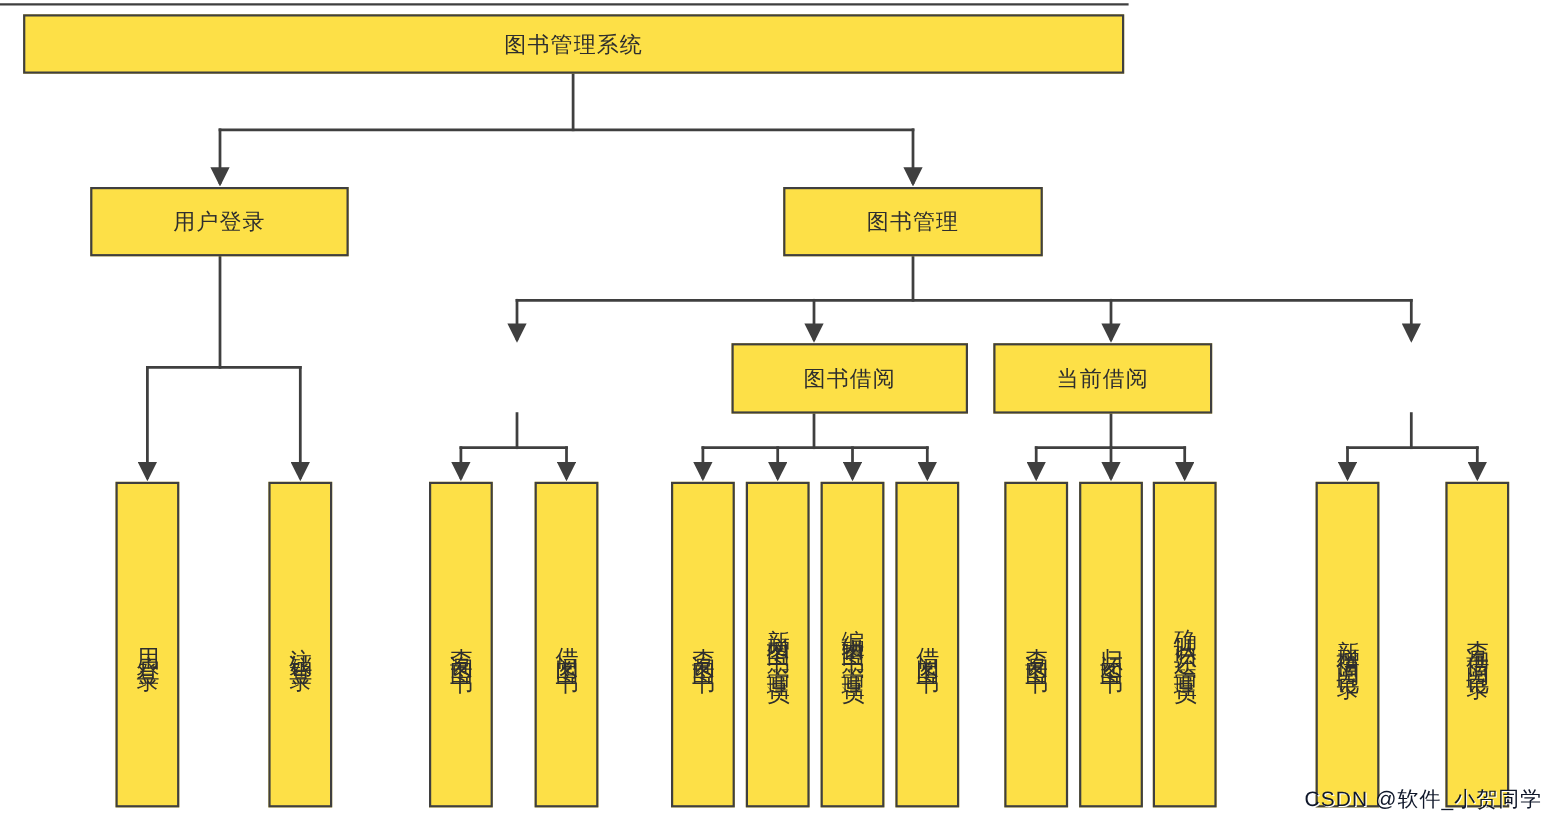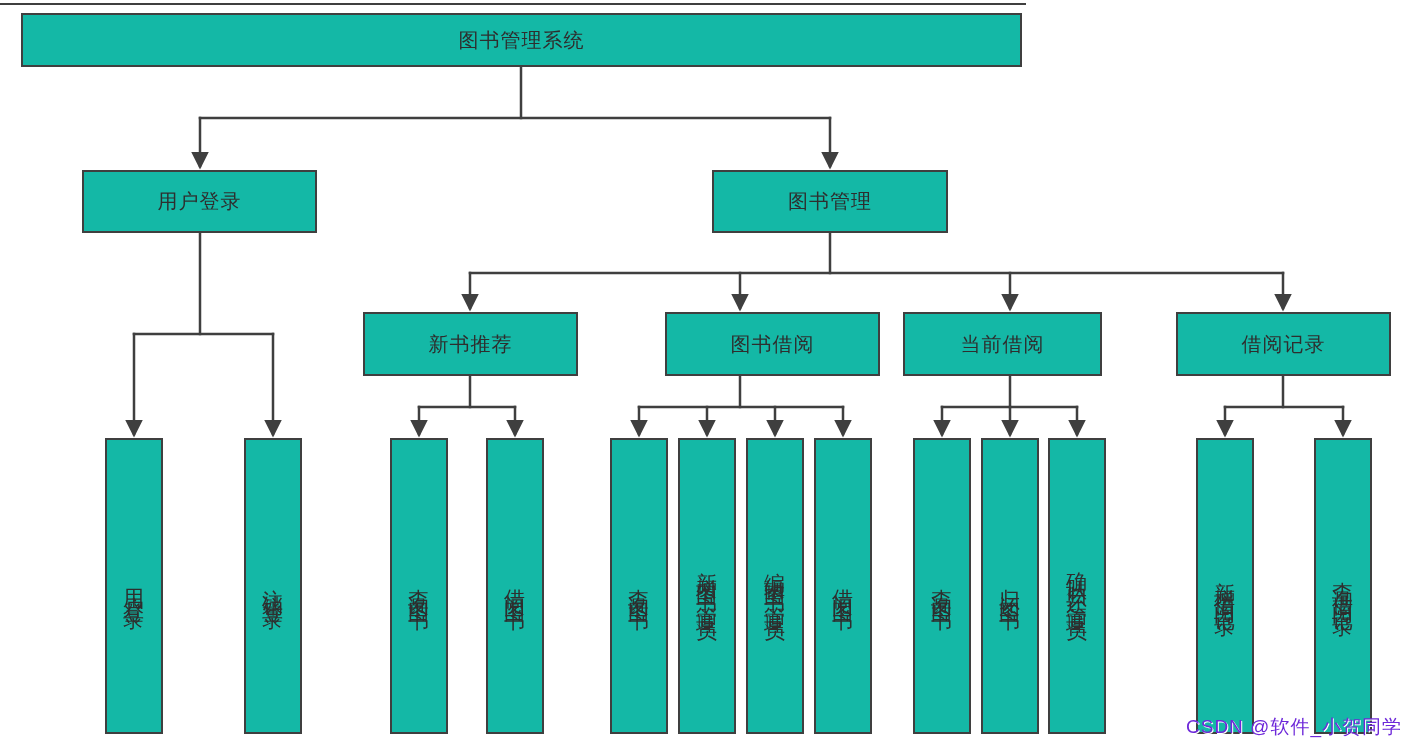--- a/index.html
+++ b/index.html
@@ -12,21 +12,21 @@
     font-family: "Liberation Sans", "DejaVu Sans", sans-serif;
   }
   #connectors {
     position: absolute;
     left: 0; top: 0;
     width: 1405px; height: 747px;
   }
   .box {
     position: absolute;
     box-sizing: border-box;
-    background: #14b8a6;
+    background: #fde047;
     border: 2.5px solid #3f3f3f;
     display: flex;
     align-items: center;
     justify-content: center;
     color: #2e2e2e;
   }
   .box .h-label {
     font-size: 20px;
     letter-spacing: 1px;
     white-space: nowrap;
@@ -61,21 +61,21 @@
   .n-lf11 { left: 1048px; }
   .n-lf12 { left: 1196px; }
   .n-lf13 { left: 1314px; }
   #watermark {
     position: absolute;
     left: 1186px;
     top: 714px;
     width: 212px;
     font-size: 19px;
     letter-spacing: 1px;
-    color: #6d28d9;
+    color: #0f172a;
     text-align: right;
     white-space: nowrap;
     text-shadow: 1px 1px 0 #ffffff;
   }
 </style>
 </head>
 <body>
 
 <div id="stage">
 
@@ -135,31 +135,25 @@
     <span class="h-label">图书管理系统</span>
   </div>
 
   <div class="box n-l2a">
     <span class="h-label">用户登录</span>
   </div>
   <div class="box n-l2b">
     <span class="h-label">图书管理</span>
   </div>
 
-  <div class="box n-l3a">
-    <span class="h-label">新书推荐</span>
-  </div>
   <div class="box n-l3b">
     <span class="h-label">图书借阅</span>
   </div>
   <div class="box n-l3c">
     <span class="h-label">当前借阅</span>
-  </div>
-  <div class="box n-l3d">
-    <span class="h-label">借阅记录</span>
   </div>
 
   <div class="box leaf n-lf1">
     <span class="v-label">用户登录</span>
   </div>
   <div class="box leaf n-lf2">
     <span class="v-label">注销登录</span>
   </div>
   <div class="box leaf n-lf3">
     <span class="v-label">查询图书</span>

